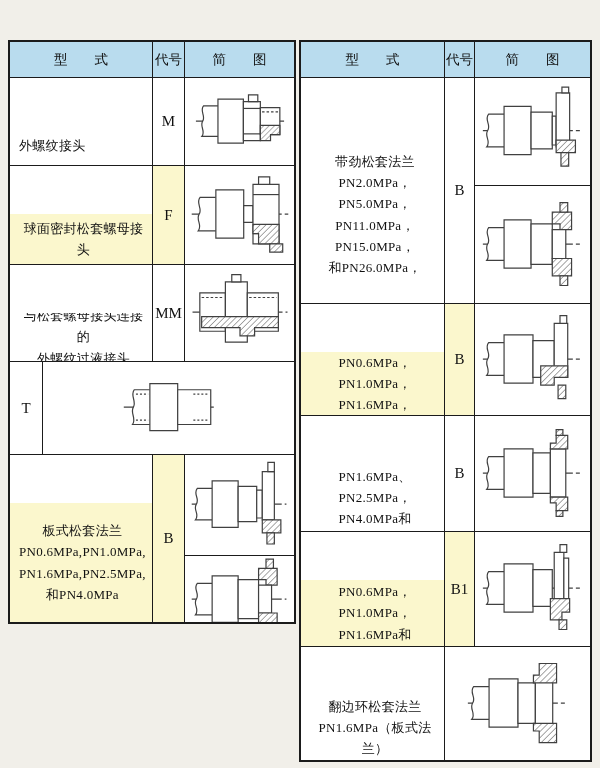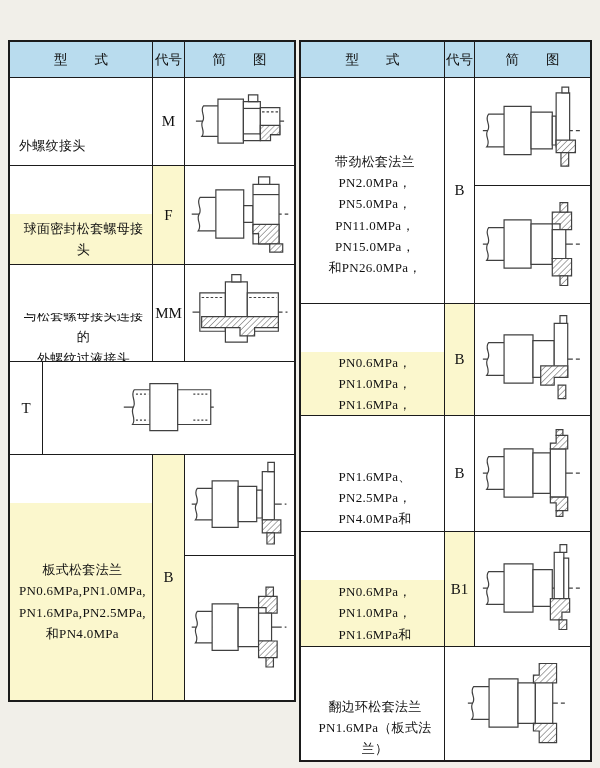--- a/index.html
+++ b/index.html
@@ -151,21 +151,21 @@
               <rect x="34" y="18" width="32" height="54" fill="#fff"></rect>
               <rect x="66" y="25" width="38" height="40" fill="#fff"></rect>
               <line x1="84" y1="30" x2="102" y2="30" stroke-dasharray="2 2"></line>
               <line x1="84" y1="60" x2="102" y2="60" stroke-dasharray="2 2"></line>
             </g>
           </svg>
         </div>
       </div>
     </div>
 
-    <div class="row" style="height:246px">
+    <div class="row" style="height:168px">
       <div class="cell type-cell hl">板式松套法兰
 PN0.6MPa,PN1.0MPa,
 PN1.6MPa,PN2.5MPa,
 和PN4.0MPa</div>
       <div class="cell code-cell hl">B</div>
       <div class="cell diag-cell">
         <div class="diag-sub" style="flex:0 0 100px">
           <svg class="dsvg" width="104" height="88" viewBox="0 0 112 92">
             <g stroke="#404040" fill="none" stroke-width="1.2">
               <line x1="4" y1="45" x2="106" y2="45" stroke-dasharray="15 3 4 3"></line>

